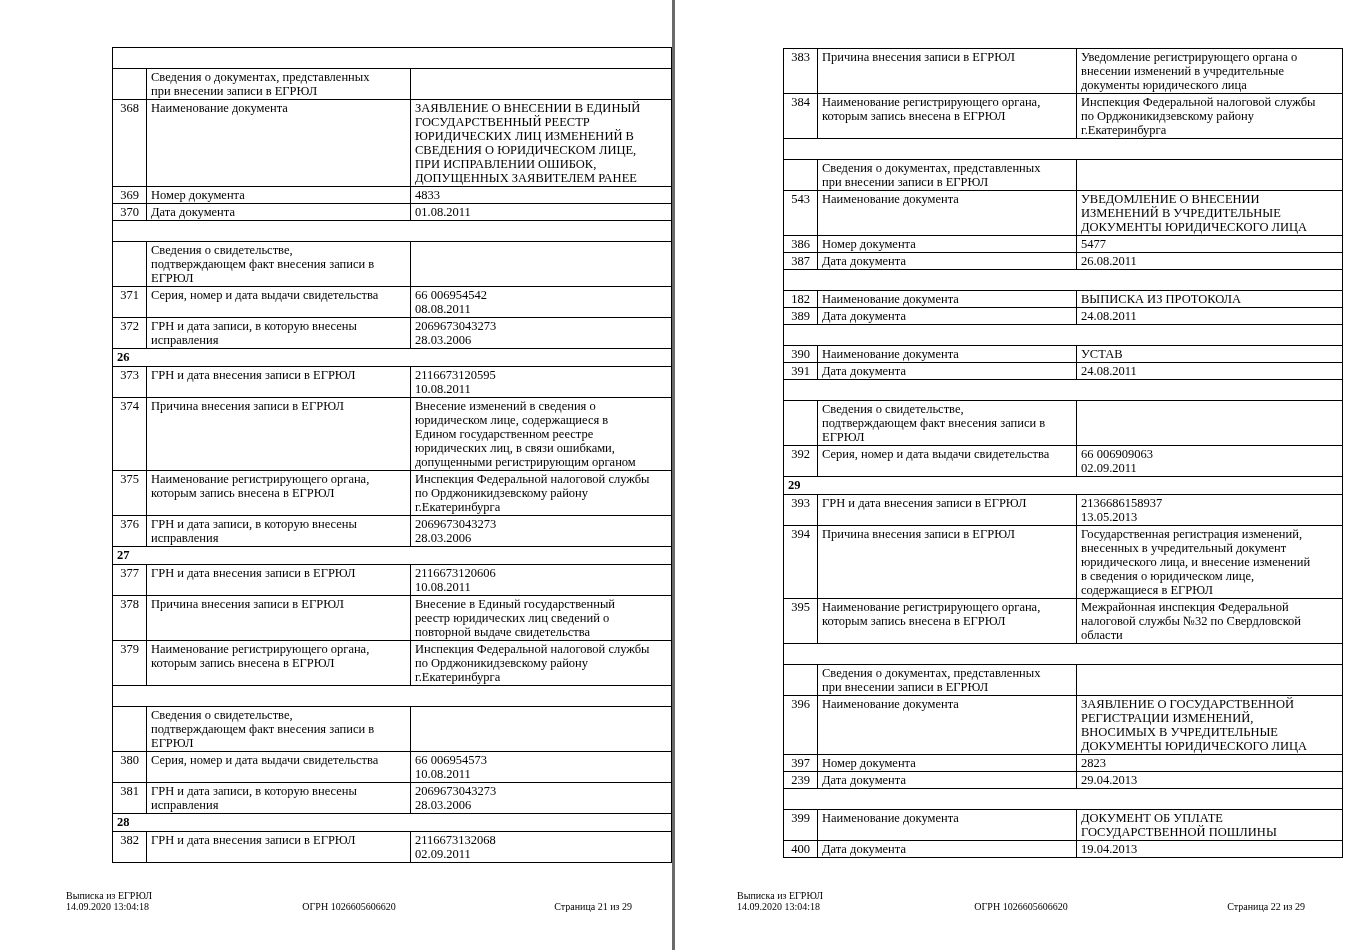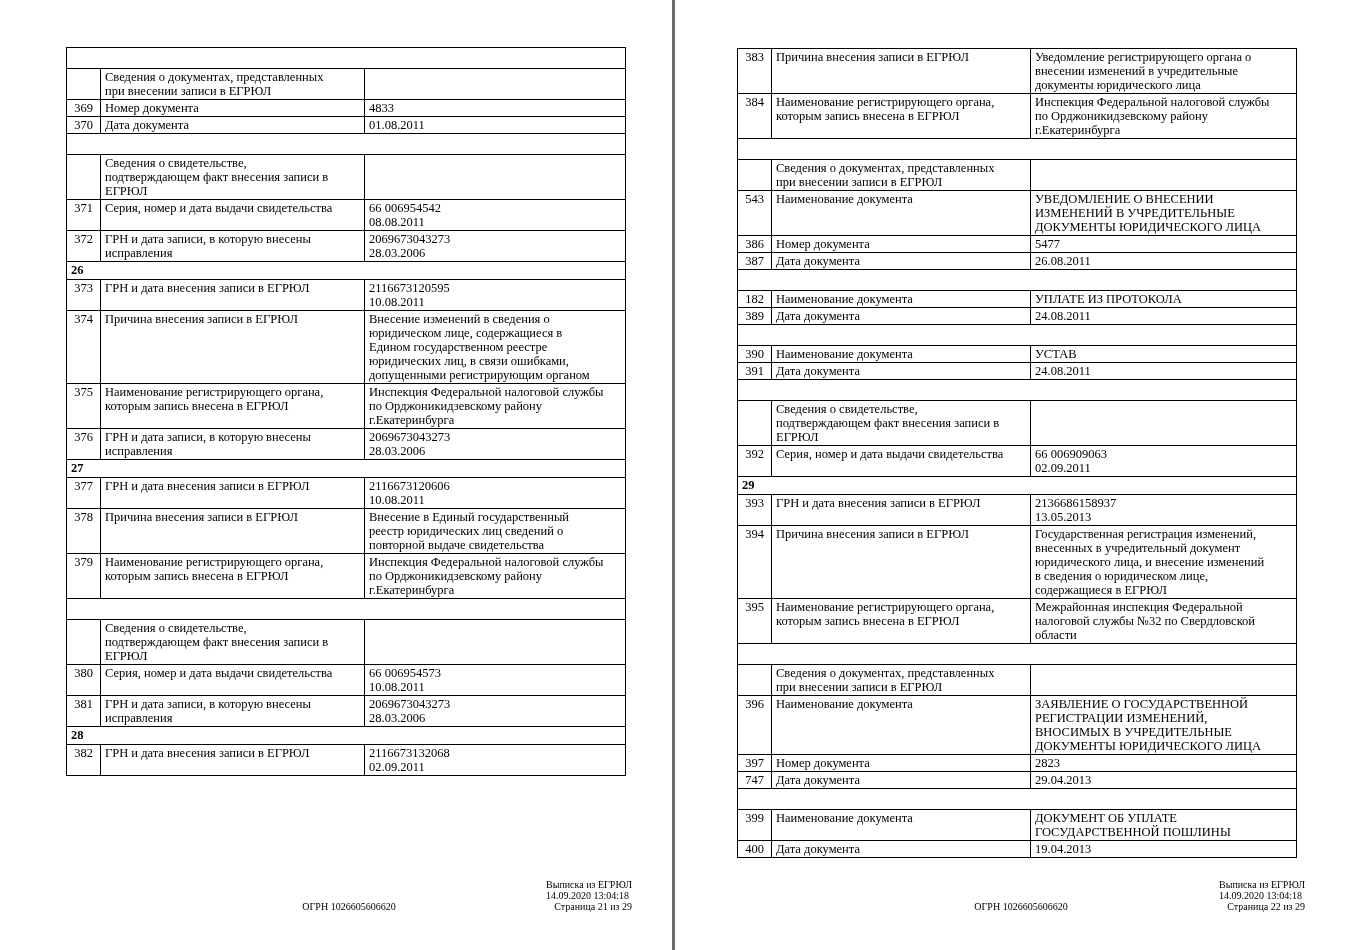--- a/index.html
+++ b/index.html
@@ -34,20 +34,21 @@
     height: 950px;
     background: #6a6a6a;
   }
   table.egrul {
     position: absolute;
     border-collapse: collapse;
     table-layout: fixed;
     width: 559px;
     font-size: 12.5px;
     line-height: 14px;
+    margin-left: 46px;
   }
   #table-left  { left: 66px; top: 47px; }
   #table-right { left: 62px; top: 48px; }
   table.egrul td {
     border: 1px solid #000000;
     vertical-align: top;
     padding: 1px 4px 1px 4px;
     white-space: pre-line;
     overflow: hidden;
   }
@@ -66,21 +67,20 @@
     height: 18px;
   }
   .footer {
     position: absolute;
     bottom: 38px;
     display: flex;
     align-items: flex-end;
     justify-content: space-between;
     font-size: 10px;
     line-height: 11px;
-    flex-direction: column;
   }
   #footer-left  { left: 66px; width: 566px; }
   #footer-right { left: 62px; width: 568px; }
   .footer .f-left { text-align: left; }
   .footer .f-center {
     position: absolute;
     left: 50%;
     transform: translateX(-50%);
     bottom: 0;
   }
@@ -100,20 +100,30 @@
       </colgroup>
       <tbody>
           <tr>
             <td class="spacer-cell" colspan="3"></td>
           </tr>
           <tr>
             <td class="num"></td>
             <td class="label">Сведения о документах, представленных
 при внесении записи в ЕГРЮЛ</td>
             <td class="value"></td>
+          </tr>
+          <tr>
+            <td class="num">368</td>
+            <td class="label">Наименование документа</td>
+            <td class="value">ЗАЯВЛЕНИЕ О ВНЕСЕНИИ В ЕДИНЫЙ
+ГОСУДАРСТВЕННЫЙ РЕЕСТР
+ЮРИДИЧЕСКИХ ЛИЦ ИЗМЕНЕНИЙ В
+СВЕДЕНИЯ О ЮРИДИЧЕСКОМ ЛИЦЕ,
+ПРИ ИСПРАВЛЕНИИ ОШИБОК,
+ДОПУЩЕННЫХ ЗАЯВИТЕЛЕМ РАНЕЕ</td>
           </tr>
           <tr>
             <td class="num">369</td>
             <td class="label">Номер документа</td>
             <td class="value">4833</td>
           </tr>
           <tr>
             <td class="num">370</td>
             <td class="label">Дата документа</td>
             <td class="value">01.08.2011</td>
@@ -292,21 +302,21 @@
             <td class="num">387</td>
             <td class="label">Дата документа</td>
             <td class="value">26.08.2011</td>
           </tr>
           <tr>
             <td class="spacer-cell" colspan="3"></td>
           </tr>
           <tr>
             <td class="num">182</td>
             <td class="label">Наименование документа</td>
-            <td class="value">УПЛАТЕ ИЗ ПРОТОКОЛА</td>
+            <td class="value">ВЫПИСКА ИЗ ПРОТОКОЛА</td>
           </tr>
           <tr>
             <td class="num">389</td>
             <td class="label">Дата документа</td>
             <td class="value">24.08.2011</td>
           </tr>
           <tr>
             <td class="spacer-cell" colspan="3"></td>
           </tr>
           <tr>
@@ -377,21 +387,21 @@
 РЕГИСТРАЦИИ ИЗМЕНЕНИЙ,
 ВНОСИМЫХ В УЧРЕДИТЕЛЬНЫЕ
 ДОКУМЕНТЫ ЮРИДИЧЕСКОГО ЛИЦА</td>
           </tr>
           <tr>
             <td class="num">397</td>
             <td class="label">Номер документа</td>
             <td class="value">2823</td>
           </tr>
           <tr>
-            <td class="num">747</td>
+            <td class="num">239</td>
             <td class="label">Дата документа</td>
             <td class="value">29.04.2013</td>
           </tr>
           <tr>
             <td class="spacer-cell" colspan="3"></td>
           </tr>
           <tr>
             <td class="num">399</td>
             <td class="label">Наименование документа</td>
             <td class="value">ДОКУМЕНТ ОБ УПЛАТЕ

